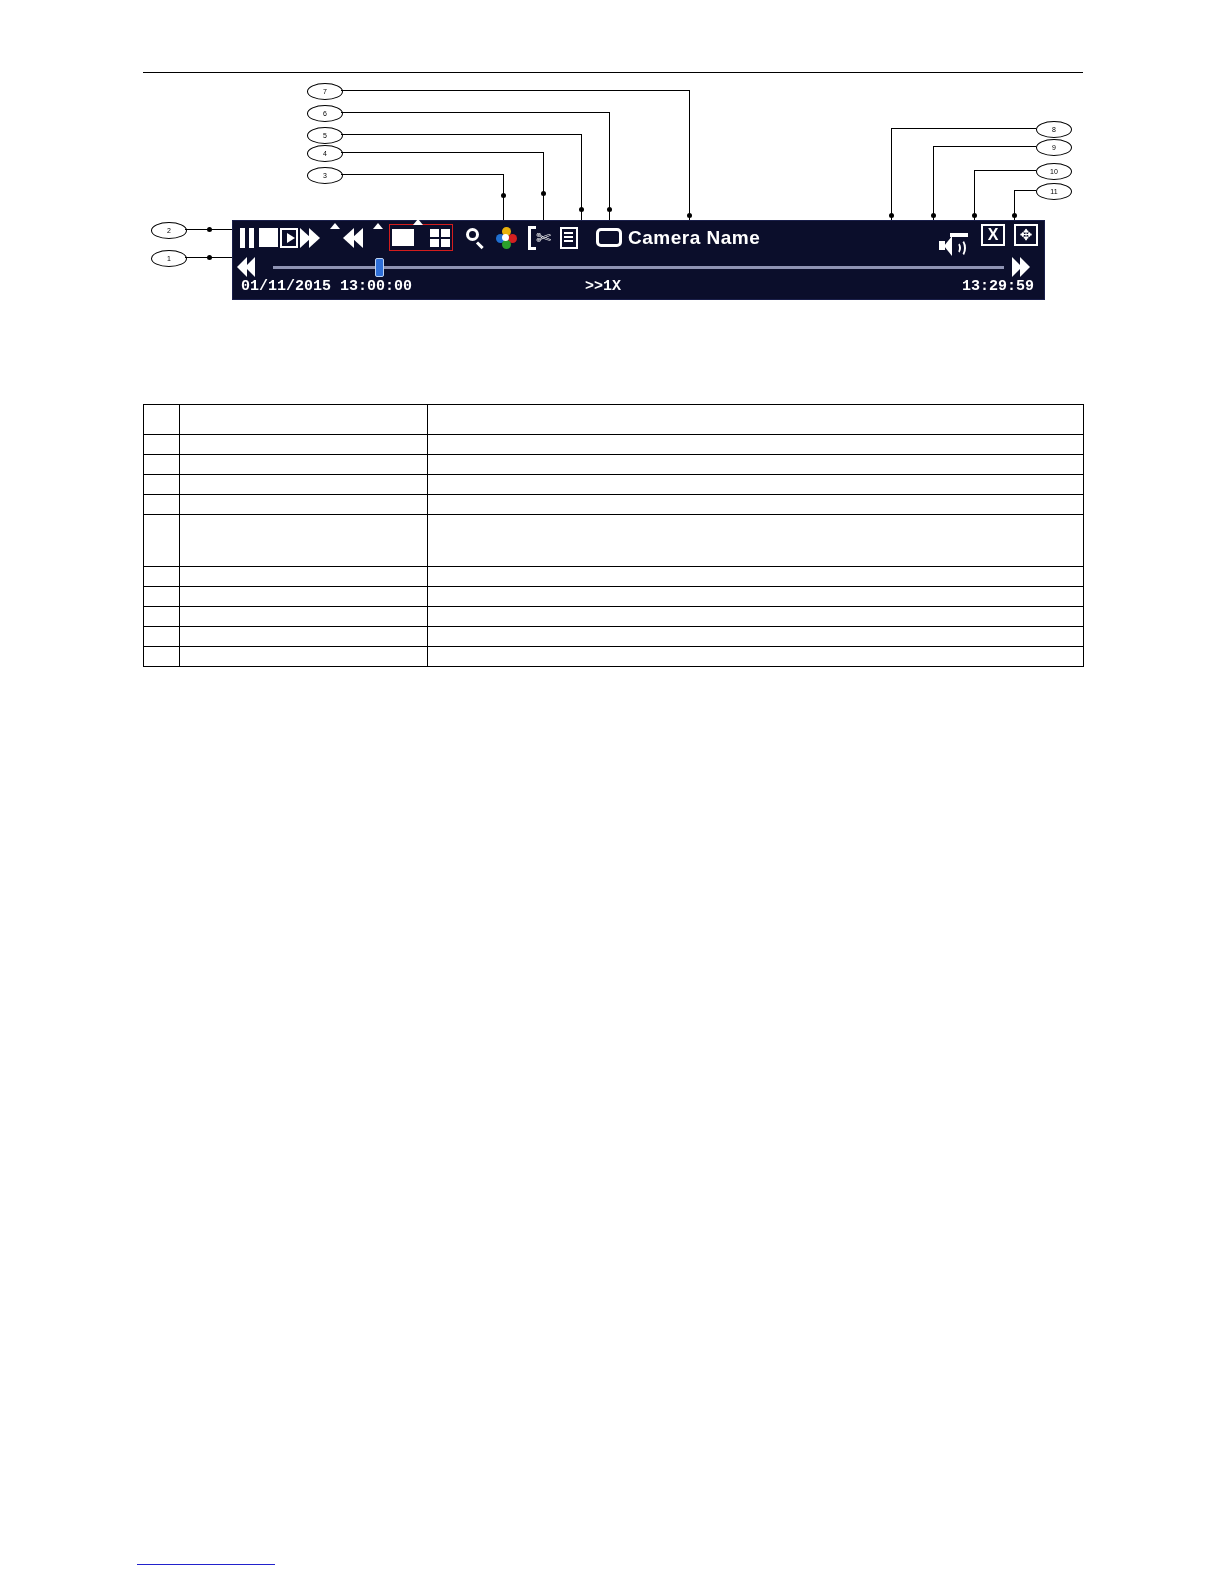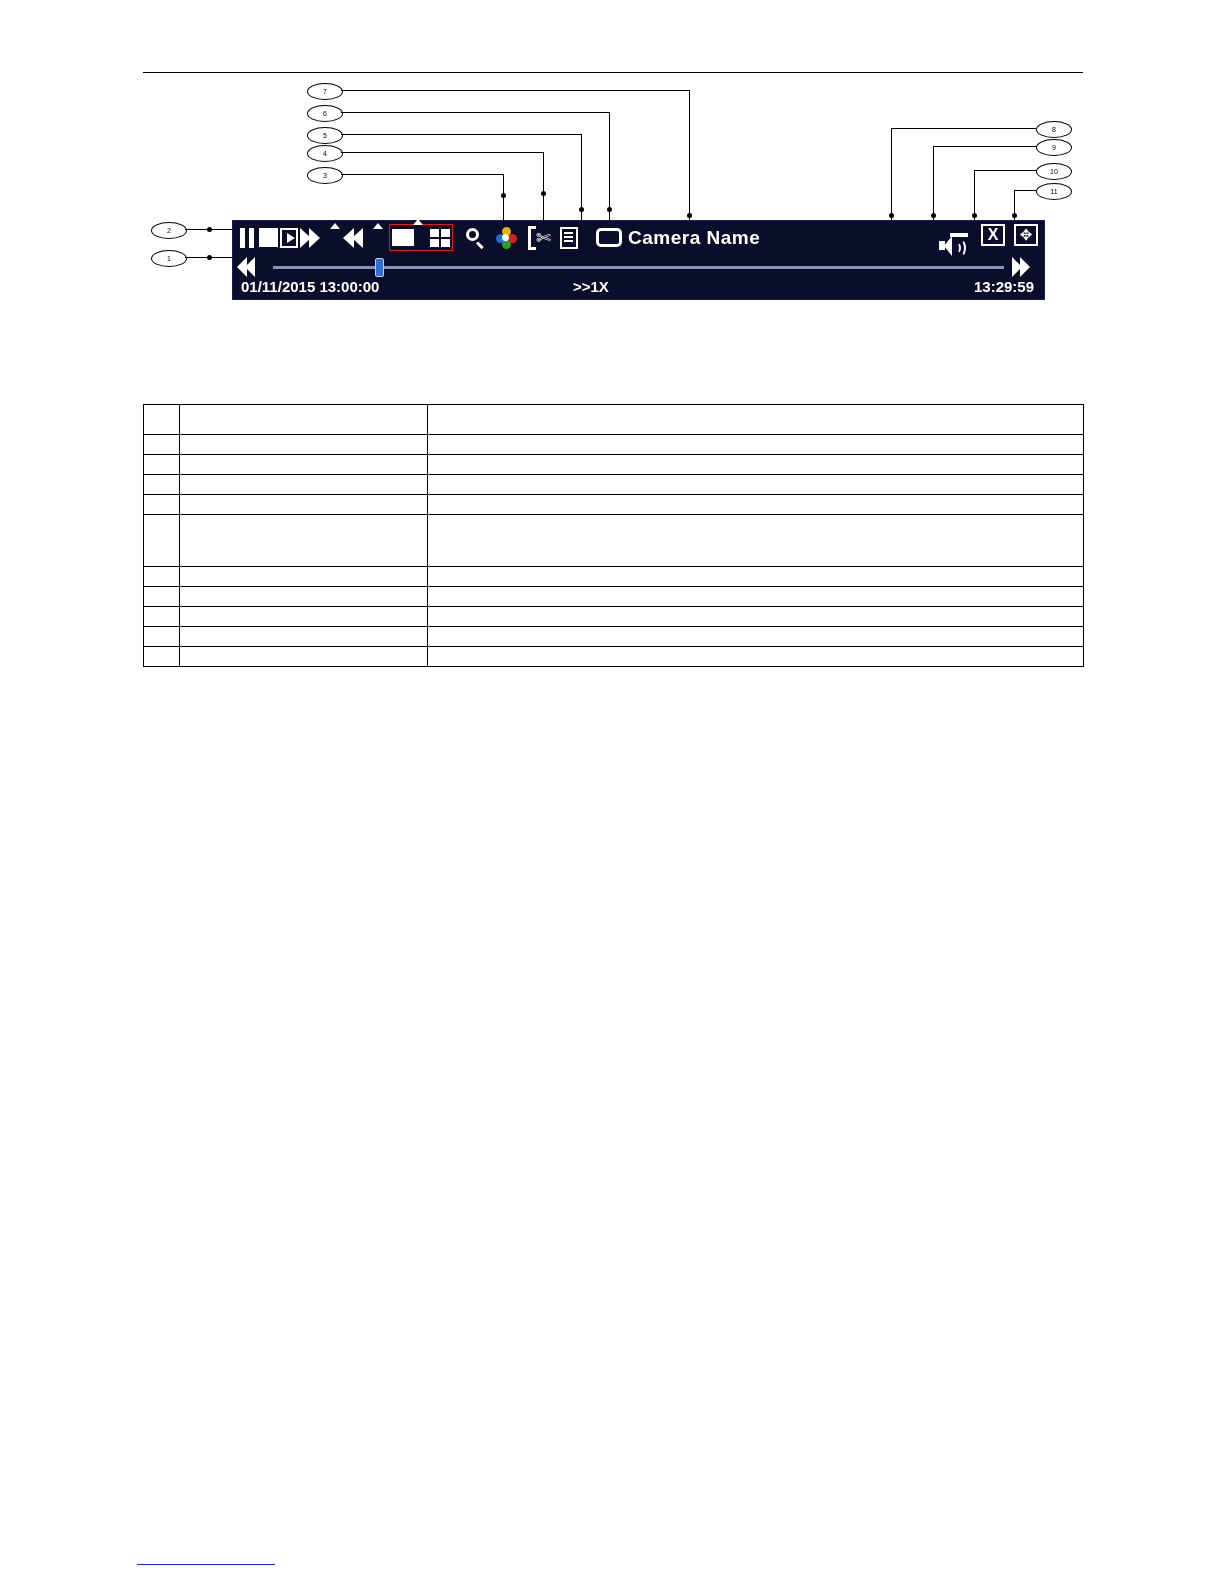--- a/index.html
+++ b/index.html
@@ -346,24 +346,24 @@
     border-radius: 2px;
   }
 
   
   .bar-row3 {
     position: relative;
     height: 19px;
     color: #ffffff;
     font-size: 15px;
     font-weight: bold;
-    font-family: Liberation Sans, sans-serif;
+    font-family: Liberation Mono, monospace;
   }
   .bar-row3 .left  { position:absolute; left: 8px;  top: -2px; }
-  .bar-row3 .mid   { position:absolute; left: 340px; top: -2px; }
+  .bar-row3 .mid   { position:absolute; left: 352px; top: -2px; }
   .bar-row3 .right { position:absolute; right: 10px; top: -2px; }
 
   
   .desc-table {
     position: absolute;
     left: 143px;
     top: 404px;
     width: 941px;
     border-collapse: collapse;
     table-layout: fixed;

